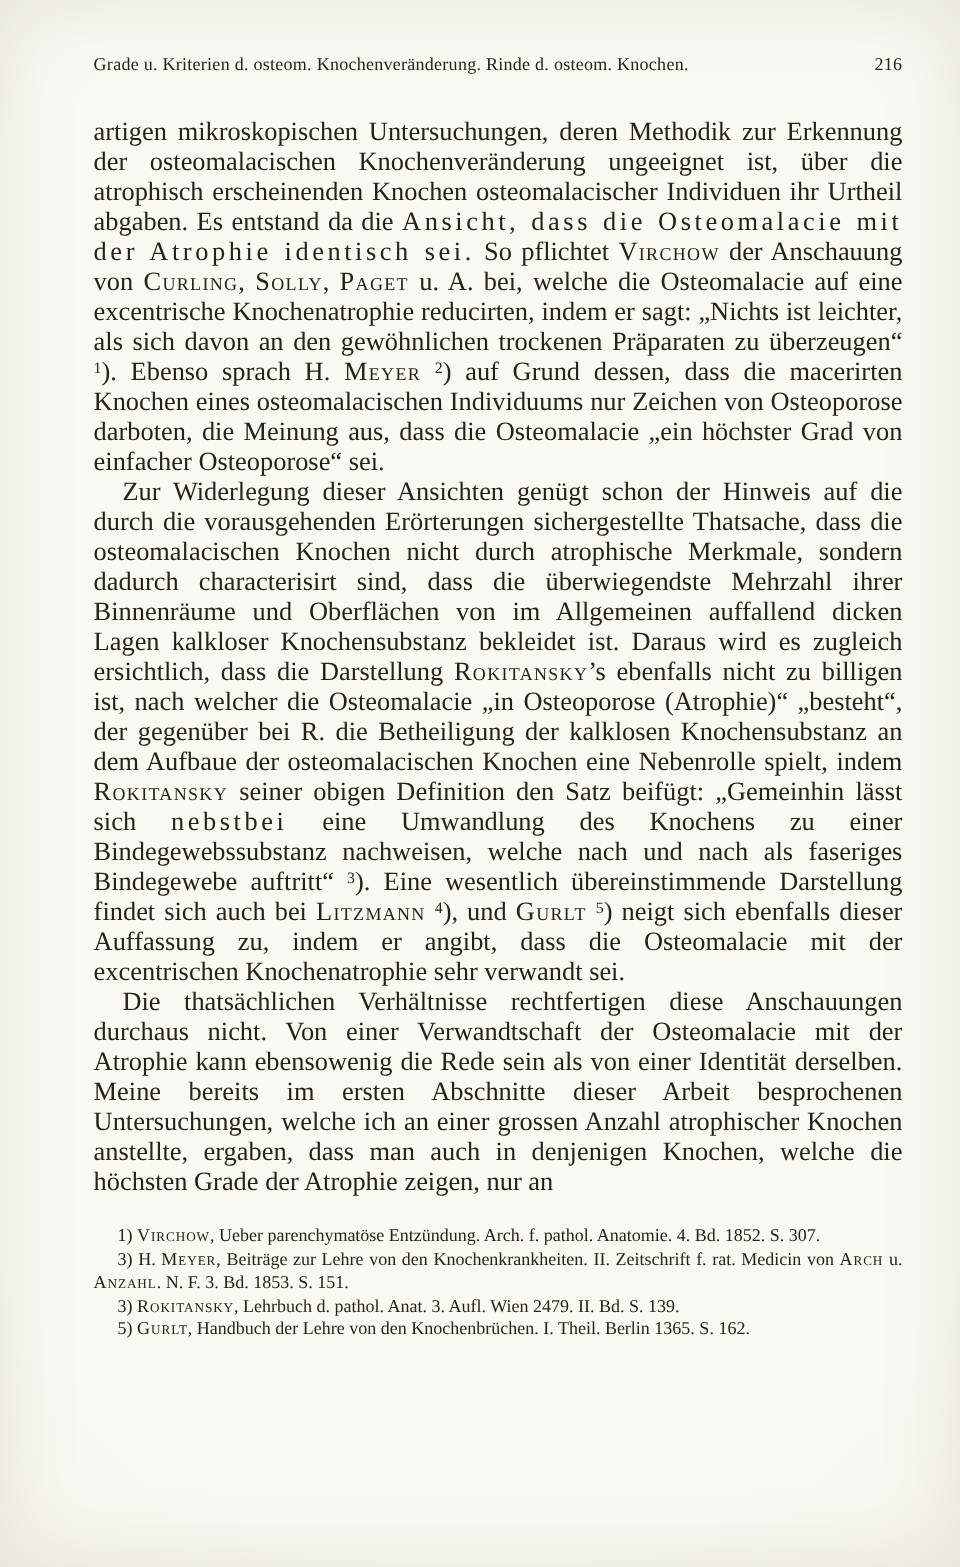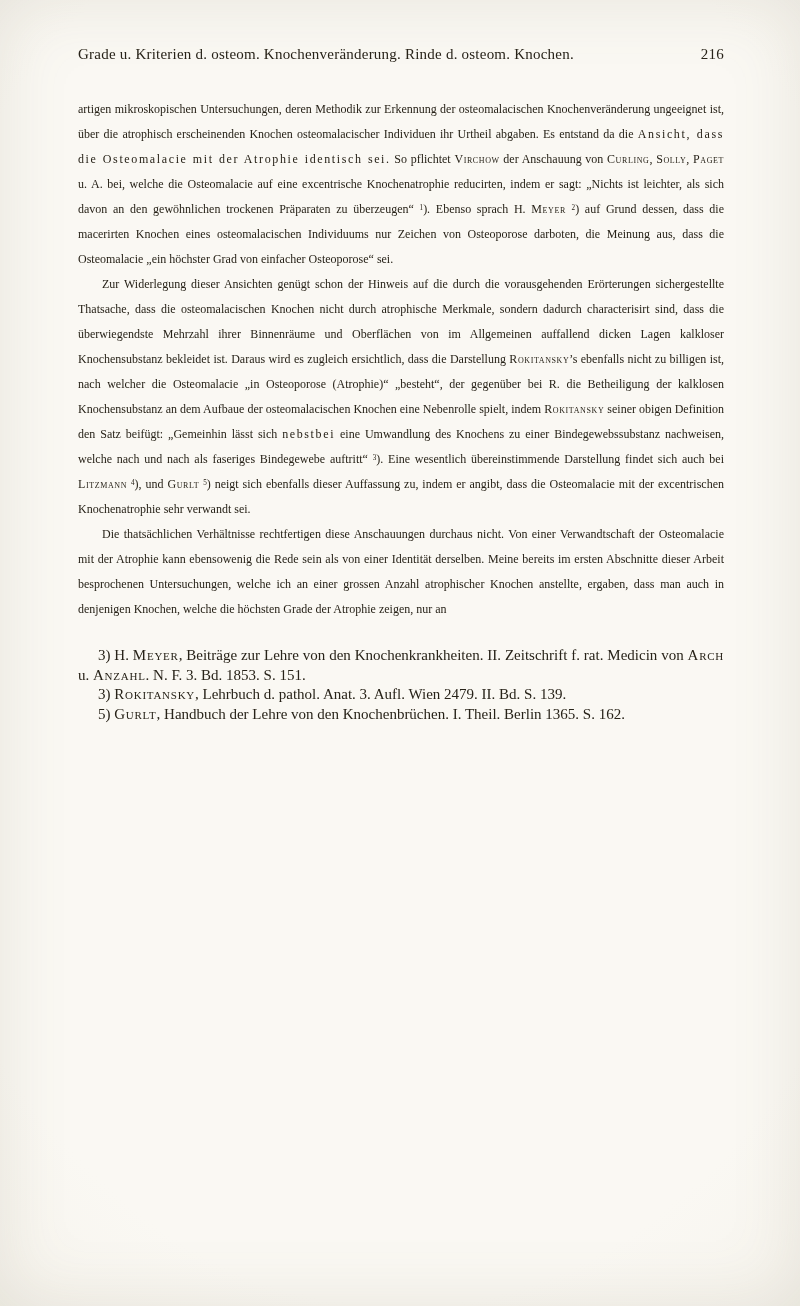--- a/index.html
+++ b/index.html
@@ -9,37 +9,37 @@
     height: 1306px;
     background: #e8e5dd;
     font-family: "Liberation Serif", "DejaVu Serif", serif;
   }
   .page {
     width: 800px;
     height: 1306px;
     background: radial-gradient(120% 100% at 50% 45%, #faf8f3 55%, #efebe1 100%);
     box-shadow: inset 0 0 70px rgba(120,110,88,0.14);
     color: var(--ink, #272218);
-    padding: 46px 76px 0 78px;
+    padding: 46px 48px 0 78px;
     overflow: hidden;
     position: relative;
   }
   .running-head {
     display: flex;
     justify-content: space-between;
     align-items: baseline;
     font-size: 15px;
     letter-spacing: 0.015em;
     margin-bottom: 34px;
     white-space: nowrap;
   }
   .running-head .title { }
   .running-head .pagenum { padding-left: 14px; }
   .body-text {
-    font-size: 12px;
+    font-size: 22px;
     line-height: 25px;
     text-align: justify;
     font-family: Liberation Serif, serif;
   }
   .para { margin: 0; }
   .para.indent { text-indent: 24px; }
   .seg-n { }
   .seg-g { letter-spacing: 0.135em; }
   .seg-sc { font-variant: small-caps; letter-spacing: 0.05em; }
   sup.seg-sup {
@@ -67,18 +67,19 @@
     <span class="pagenum">216</span>
   </div>
 
   <div class="body-text">
       <p class="para"><span class="seg-n">artigen mikroskopischen Untersuchungen, deren Methodik zur Erkennung der osteomalacischen Knochenveränderung ungeeignet ist, über die atrophisch erscheinenden Knochen osteomalacischer Individuen ihr Urtheil abgaben. Es entstand da die </span><span class="seg-g">Ansicht, dass die Osteomalacie mit der Atrophie identisch sei.</span><span class="seg-n"> So pflichtet </span><span class="seg-sc">Virchow</span><span class="seg-n"> der Anschauung von </span><span class="seg-sc">Curling</span><span class="seg-n">, </span><span class="seg-sc">Solly</span><span class="seg-n">, </span><span class="seg-sc">Paget</span><span class="seg-n"> u. A. bei, welche die Osteomalacie auf eine excentrische Knochenatrophie reducirten, indem er sagt: „Nichts ist leichter, als sich davon an den gewöhnlichen trockenen Präparaten zu überzeugen“ </span><sup class="seg-sup">1</sup><span class="seg-n">). Ebenso sprach H. </span><span class="seg-sc">Meyer</span><span class="seg-n"> </span><sup class="seg-sup">2</sup><span class="seg-n">) auf Grund dessen, dass die macerirten Knochen eines osteomalacischen Individuums nur Zeichen von Osteoporose darboten, die Meinung aus, dass die Osteomalacie „ein höchster Grad von einfacher Osteoporose“ sei.</span></p>
       <p class="para indent"><span class="seg-n">Zur Widerlegung dieser Ansichten genügt schon der Hinweis auf die durch die vorausgehenden Erörterungen sichergestellte Thatsache, dass die osteomalacischen Knochen nicht durch atrophische Merkmale, sondern dadurch characterisirt sind, dass die überwiegendste Mehrzahl ihrer Binnenräume und Oberflächen von im Allgemeinen auffallend dicken Lagen kalkloser Knochensubstanz bekleidet ist. Daraus wird es zugleich ersichtlich, dass die Darstellung </span><span class="seg-sc">Rokitansky</span><span class="seg-n">’s ebenfalls nicht zu billigen ist, nach welcher die Osteomalacie „in Osteoporose (Atrophie)“ „besteht“, der gegenüber bei R. die Betheiligung der kalklosen Knochensubstanz an dem Aufbaue der osteomalacischen Knochen eine Nebenrolle spielt, indem </span><span class="seg-sc">Rokitansky</span><span class="seg-n"> seiner obigen Definition den Satz beifügt: „Gemeinhin lässt sich </span><span class="seg-g">nebstbei</span><span class="seg-n"> eine Umwandlung des Knochens zu einer Bindegewebssubstanz nachweisen, welche nach und nach als faseriges Bindegewebe auftritt“ </span><sup class="seg-sup">3</sup><span class="seg-n">). Eine wesentlich übereinstimmende Darstellung findet sich auch bei </span><span class="seg-sc">Litzmann</span><span class="seg-n"> </span><sup class="seg-sup">4</sup><span class="seg-n">), und </span><span class="seg-sc">Gurlt</span><span class="seg-n"> </span><sup class="seg-sup">5</sup><span class="seg-n">) neigt sich ebenfalls dieser Auffassung zu, indem er angibt, dass die Osteomalacie mit der excentrischen Knochenatrophie sehr verwandt sei.</span></p>
       <p class="para indent"><span class="seg-n">Die thatsächlichen Verhältnisse rechtfertigen diese Anschauungen durchaus nicht. Von einer Verwandtschaft der Osteomalacie mit der Atrophie kann ebensowenig die Rede sein als von einer Identität derselben. Meine bereits im ersten Abschnitte dieser Arbeit besprochenen Untersuchungen, welche ich an einer grossen Anzahl atrophischer Knochen anstellte, ergaben, dass man auch in denjenigen Knochen, welche die höchsten Grade der Atrophie zeigen, nur an</span></p>
     </div>
 
   <div class="footnotes">
+      <p class="footnote"><span class="seg-n">1) </span><span class="seg-sc">Virchow</span><span class="seg-n">, Ueber parenchymatöse Entzündung. Arch. f. pathol. Anatomie. 4. Bd. 1852. S. 307.</span></p>
       <p class="footnote"><span class="seg-n">3) H. </span><span class="seg-sc">Meyer</span><span class="seg-n">, Beiträge zur Lehre von den Knochenkrankheiten. II. Zeitschrift f. rat. Medicin von </span><span class="seg-sc">Arch</span><span class="seg-n"> u. </span><span class="seg-sc">Anzahl</span><span class="seg-n">. N. F. 3. Bd. 1853. S. 151.</span></p>
       <p class="footnote"><span class="seg-n">3) </span><span class="seg-sc">Rokitansky</span><span class="seg-n">, Lehrbuch d. pathol. Anat. 3. Aufl. Wien 2479. II. Bd. S. 139.</span></p>
       <p class="footnote"><span class="seg-n">5) </span><span class="seg-sc">Gurlt</span><span class="seg-n">, Handbuch der Lehre von den Knochenbrüchen. I. Theil. Berlin 1365. S. 162.</span></p>
     </div>
 
 </div>
 
 </body></html>

